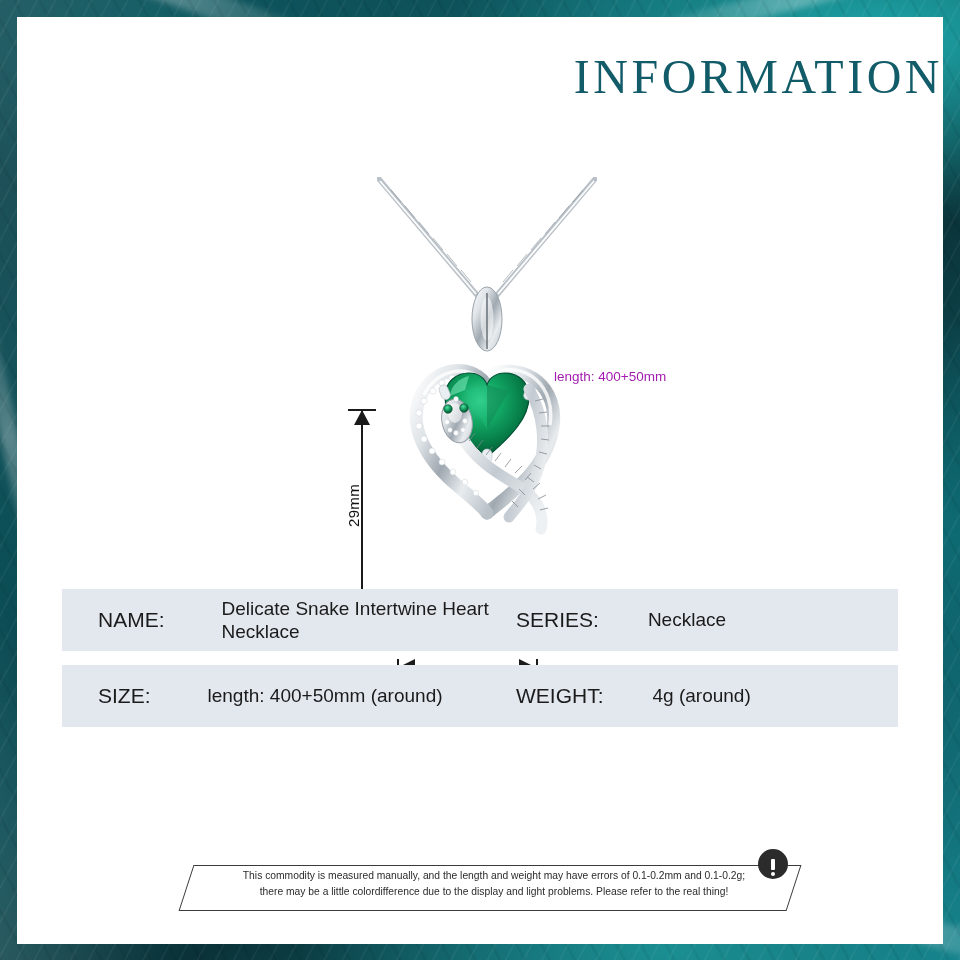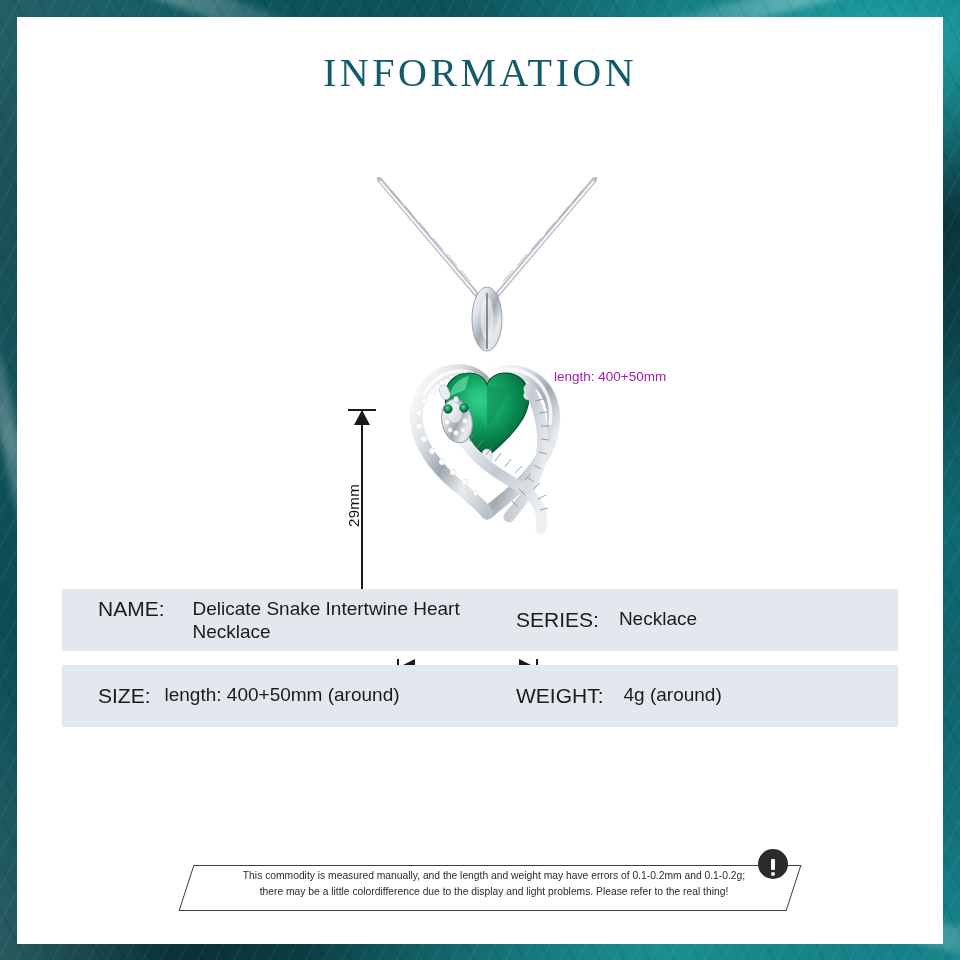--- a/index.html
+++ b/index.html
@@ -40,23 +40,23 @@
   
   #panel {
     position:absolute;
     left:17px; top:17px; right:17px; bottom:16px;
     background:#ffffff;
   }
 
   
   #page-title {
     position:absolute; left:0; right:0; top:32px;
-    text-align:center;
+    text-align:right;
     font-family:"Liberation Serif", "DejaVu Serif", serif;
-    font-size:40px;
+    font-size:48px;
     letter-spacing:3.5px;
     color:#125b68;
     font-weight:400;
   }
 
   
   #product-area { position:absolute; left:0; top:130px; width:926px; height:440px; }
 
   #length-label {
     position:absolute; left:537px; top:222px;
@@ -102,26 +102,26 @@
   #pendant-figure { position:absolute; left:360px; top:30px; width:220px; height:460px; }
 
   
   #spec-table { position:absolute; left:45px; top:572px; width:836px; }
   .spec-row {
     display:flex; align-items:center;
     background:#e3e8ef;
     height:62px; margin-bottom:14px;
     padding:0 0 0 36px;
   }
-  .spec-cell { display:flex; align-items:flex-start; }
+  .spec-cell { display:flex; align-items:center;gap:29px; }
   .spec-cell.col1 { width:418px; flex-shrink:0; }
   .spec-label { font-size:21px; color:#1b1b1b; white-space:nowrap; }
   .spec-value { font-size:19px; color:#1b1b1b; }
   .spec-value.gap-sm  { margin-left:10px; }
-  .spec-value.gap-md  { margin-left:14px; }
+  .spec-value.gap-md  { margin-left:28px; }
   .spec-value.gap-lg  { margin-left:20px; }
   .spec-value.two-line { line-height:1.22; align-self:center;margin-left:28px; }
 
   
   #footer-note { position:absolute; left:155px; top:832px; width:640px; height:70px; }
   #note-banner {
     position:absolute; left:14px; top:16px; width:608px; height:46px;
     border:1.4px solid #3b3b3b;
     transform:skewX(-18deg);
     background:#fff;

